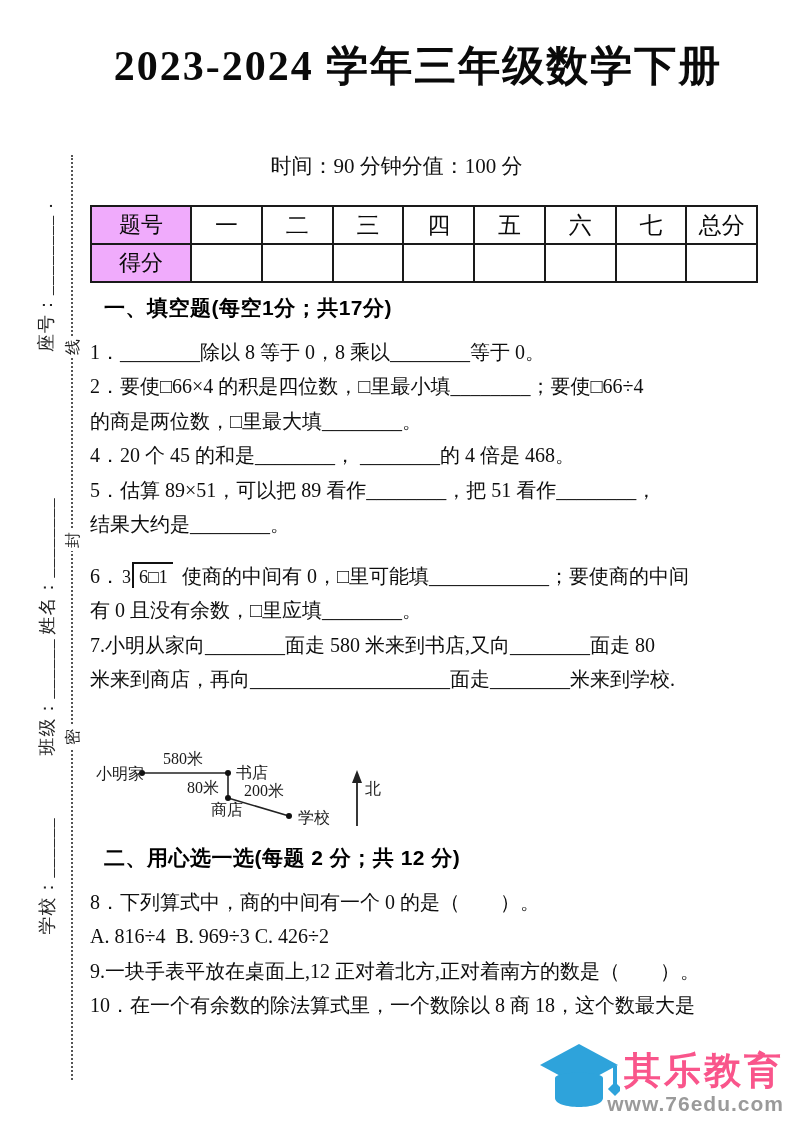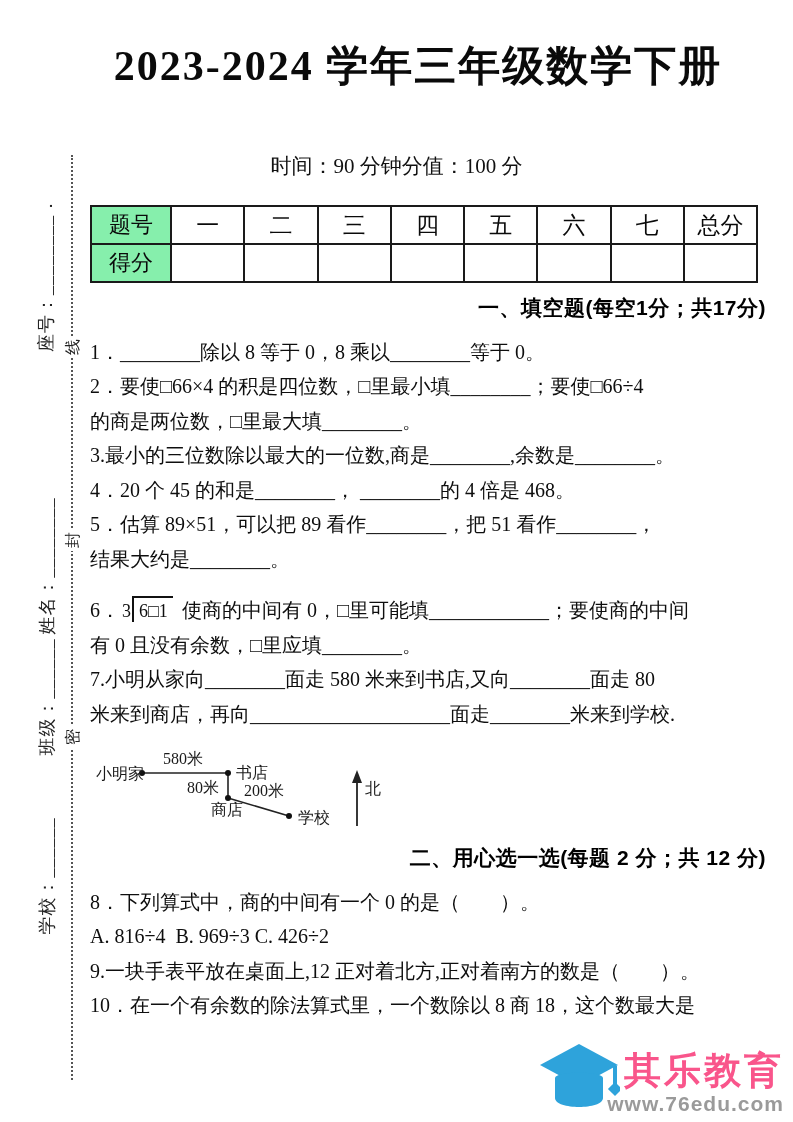--- a/index.html
+++ b/index.html
@@ -32,30 +32,30 @@
 
   
   table.score-table {
     position:absolute; left:90px; top:205px; width:668px;
     border-collapse:collapse; table-layout:fixed;
   }
   .score-table td {
     border:2.5px solid #1a1a1a; height:38px; text-align:center;
     font-size:23px; color:#0a0a0a; overflow:hidden;
   }
-  .score-table td.hdr { background:#86efac; width:80px; font-size:22px; }
+  .score-table td.hdr { background:#f0abfc; width:100px; font-size:22px; }
 
   
   .content { position:absolute; left:90px; width:676px; font-size:20px; line-height:34.5px; color:#0e0e0e; }
   .content-1 { top:291px; }
   .content-2 { top:841px; }
   .sec-heading {
     font-family:"Liberation Sans","DejaVu Sans",sans-serif;
     font-weight:bold; font-size:21px; color:#000;
-    padding-left:14px; margin-bottom:9px; letter-spacing:0.5px;text-align:right;
+    padding-left:14px; margin-bottom:9px; letter-spacing:0.5px;
   }
   p.q { white-space:pre-wrap; margin:0; }
   .longdiv { display:inline-flex; align-items:flex-end; margin:0 4px 0 2px; font-size:18px; line-height:22px; }
   .longdiv .divisor { padding:2px 1px 0 0; }
   .longdiv .dividend { border-top:2px solid #111; border-left:2px solid #111; padding:2px 5px 0 5px;margin-top:20px; }
 
   
   .route-diagram { position:absolute; left:88px; top:746px; }
   .route-diagram text { font-size:16px; fill:#1a1a1a; font-family:"Liberation Serif","DejaVu Serif",serif; }
 
@@ -129,21 +129,20 @@
       <td></td>
     </tr>
   </tbody>
     </table>
 
   <div class="content content-1">
     <div class="sec-heading">一、填空题(每空1分；共17分)</div>
     <p class="q">1．________除以 8 等于 0，8 乘以________等于 0。</p>
     <p class="q">2．要使□66×4 的积是四位数，□里最小填________；要使□66÷4
 的商是两位数，□里最大填________。</p>
-    <p class="q">3.最小的三位数除以最大的一位数,商是________,余数是________。</p>
     <p class="q">4．20 个 45 的和是________， ________的 4 倍是 468。</p>
     <p class="q">5．估算 89×51，可以把 89 看作________，把 51 看作________，
 结果大约是________。</p>
     <p class="q"><span>6．</span><span class="longdiv"><span class="divisor">3</span><span class="dividend">6□1</span></span><span> 使商的中间有 0，□里可能填____________；要使商的中间
 有 0 且没有余数，□里应填________。</span></p>
     <p class="q">7.小明从家向________面走 580 米来到书店,又向________面走 80
 米来到商店，再向____________________面走________米来到学校.</p>
   </div>
 
   <svg class="route-diagram" width="310" height="95" viewBox="0 0 310 95">

